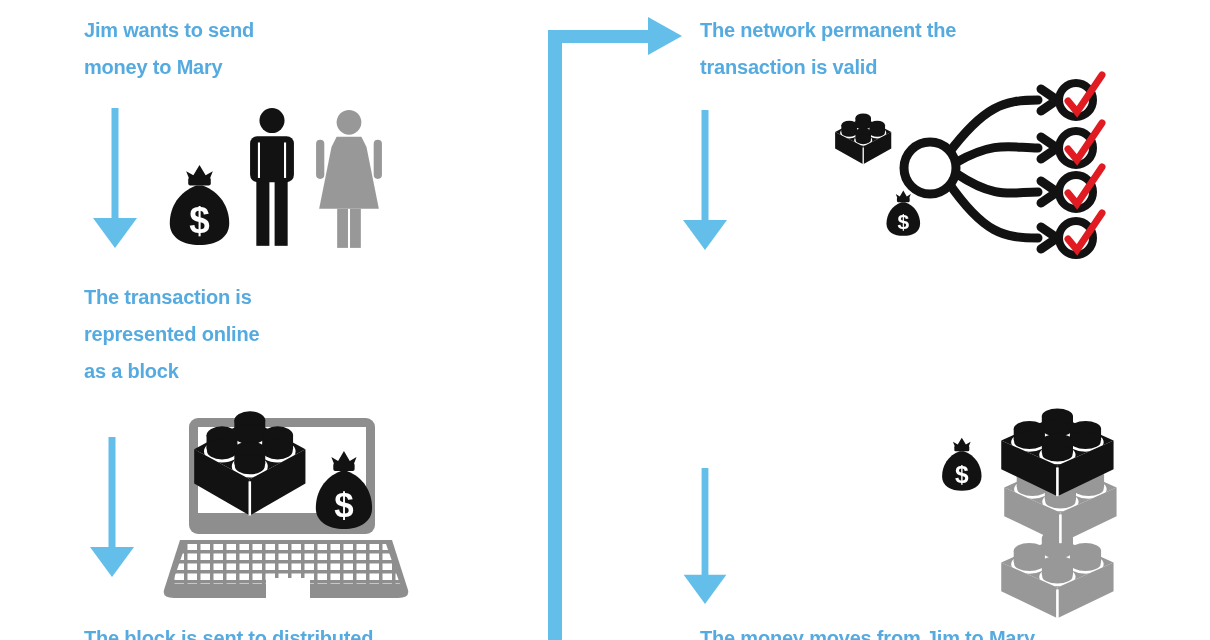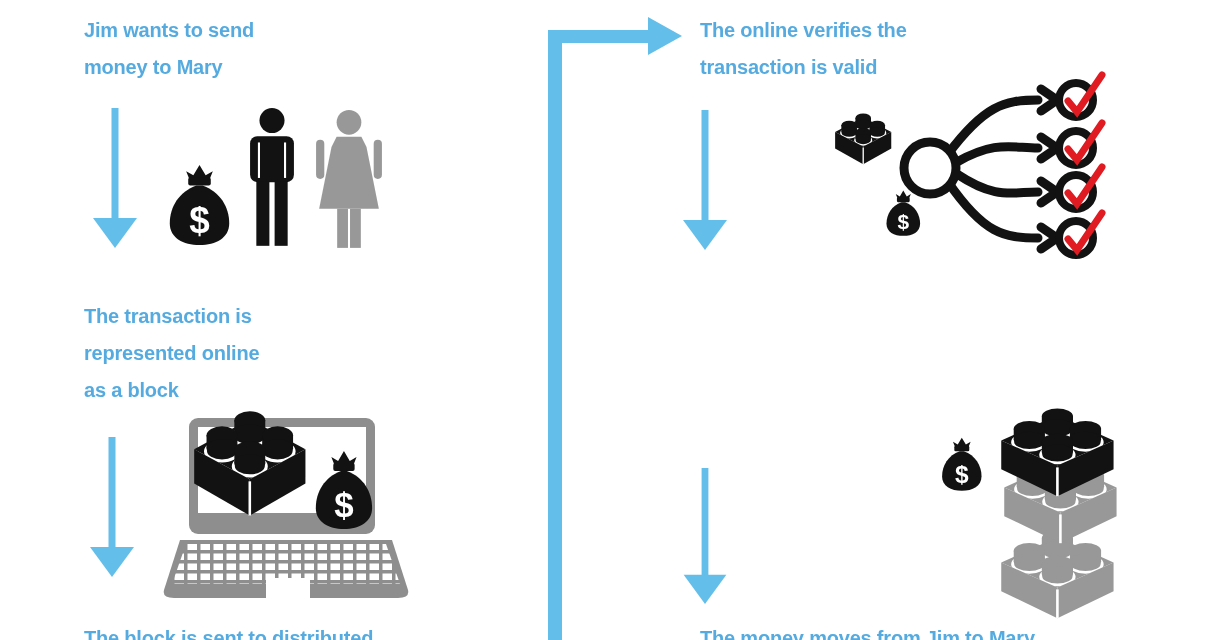--- a/index.html
+++ b/index.html
@@ -7,21 +7,21 @@
     position:relative;width:1210px;height:640px;overflow:hidden;background:#ffffff;
     font-family:"Liberation Sans",sans-serif;
   }
   .step-title{
     position:absolute;
     font-size:20px;font-weight:bold;line-height:37px;letter-spacing:-0.2px;
     color:var(--c-heading,#55ABDF);
     white-space:pre-line;
   }
   .t1{left:84px;top:12px;}
-  .t2{left:84px;top:298px;}
+  .t2{left:84px;top:279px;}
   .t3{left:84px;top:620px;}
   .t4{left:700px;top:12px;}
   .t5{left:700px;top:282px;}
   .t6{left:700px;top:620px;}
   .vline{position:absolute;left:548px;top:30px;width:14px;height:610px;background:var(--c-connector,#64BEEA);}
   .hseg{position:absolute;left:548px;top:30px;width:102px;height:13px;background:var(--c-connector,#64BEEA);}
   .ahead{
     position:absolute;left:648px;top:17px;width:0;height:0;
     border-top:19px solid transparent;border-bottom:19px solid transparent;
     border-left:34px solid var(--c-connector,#64BEEA);
@@ -105,21 +105,21 @@
   <div class="vline"></div>
   <div class="hseg"></div>
   <div class="ahead"></div>
 
   <div class="step-title t1">Jim wants to send
 money to Mary</div>
   <div class="step-title t2">The transaction is
 represented online
 as a block</div>
   <div class="step-title t3">The block is sent to distributed</div>
-  <div class="step-title t4">The online verifies the
+  <div class="step-title t4">The network permanent the
 transaction is valid</div>
   <div class="step-title t6">The money moves from Jim to Mary</div>
 
   <svg class="abs" style="left:91px;top:108px;color:var(--c-connector,#64BEEA)" width="48" height="140" viewBox="0 0 48 140">
       <use href="#sym-down-arrow"></use>
     </svg>
   <svg class="abs" style="left:88px;top:437px;color:var(--c-connector,#64BEEA)" width="48" height="140" viewBox="0 0 48 140">
       <use href="#sym-down-arrow"></use>
     </svg>
   <svg class="abs" style="left:681px;top:110px;color:var(--c-connector,#64BEEA)" width="48" height="140" viewBox="0 0 48 140">

